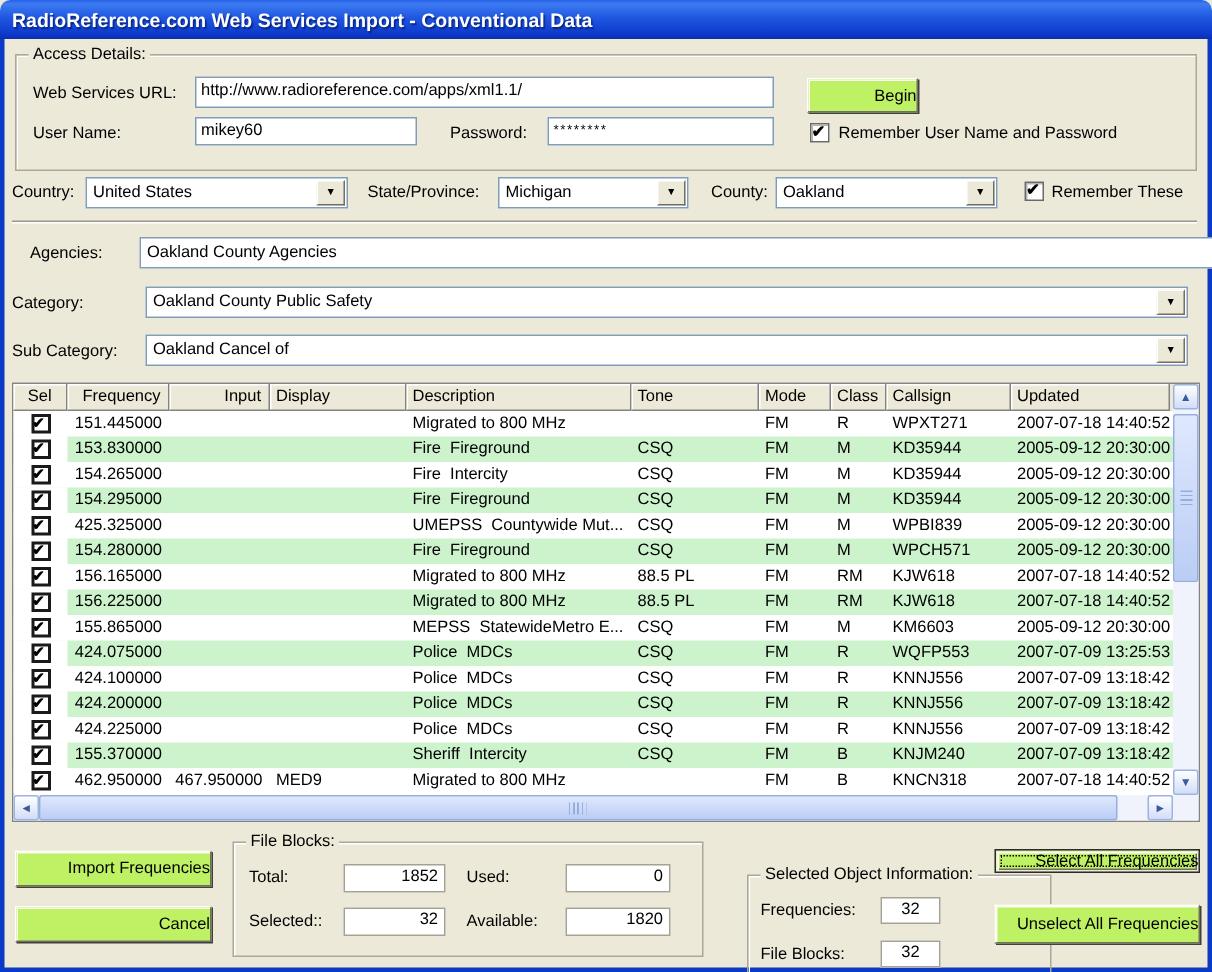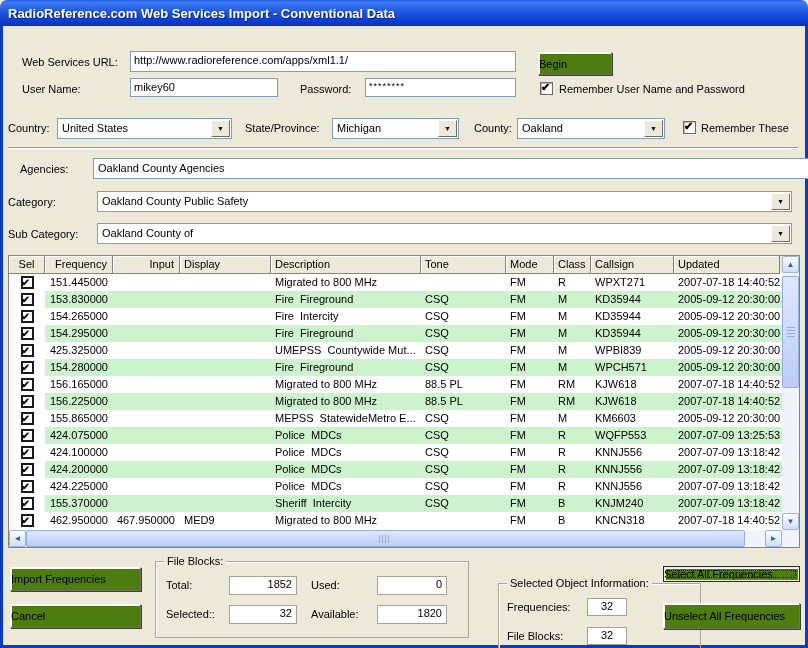--- a/index.html
+++ b/index.html
@@ -23,22 +23,22 @@
   
   .txt{position:absolute;border:1px solid #7f9db9;background:#fff;padding:2px 3px 0 3px;
     white-space:nowrap;overflow:hidden;box-sizing:border-box;}
   
   .combo{position:absolute;border:1px solid #7f9db9;background:#fff;box-sizing:border-box;height:21px;}
   .combo .val{position:absolute;left:4px;top:3px;right:20px;white-space:nowrap;overflow:hidden;}
   .combo .drop{position:absolute;right:1px;top:1px;bottom:1px;width:17px;background:#ece9d8;
     border:1px solid;border-color:#fff #716f64 #716f64 #fff;display:flex;align-items:center;justify-content:center;}
   .combo .drop span{font-size:7px;line-height:7px;color:#000;}
   
-  .btn{position:absolute;background:#4d7c0f;border:1px solid;border-color:#fff #716f64 #716f64 #fff;
-    box-shadow:1px 1px 0 #404040, inset 1px 1px 0 #fdfbf5;display:flex;align-items:center;justify-content:flex-start;
+  .btn{position:absolute;background:#bef264;border:1px solid;border-color:#fff #716f64 #716f64 #fff;
+    box-shadow:1px 1px 0 #404040, inset 1px 1px 0 #fdfbf5;display:flex;align-items:center;justify-content:flex-end;
     box-sizing:border-box;cursor:default;white-space:nowrap;}
   .btn.default{border:1px solid #2b2b2b;box-shadow:inset 0 0 0 1px #ece9d8, inset 1px 1px 0 1px #fdfbf5, inset -1px -1px 0 1px #716f64;}
   .btn.default .focusring{position:absolute;left:3px;top:3px;right:3px;bottom:3px;border:1px dotted #000;}
   
   .cb{position:absolute;width:13px;height:13px;background:#fff;border:1px solid #6a6a6a;
     box-shadow:inset 1px 1px 0 #b9b6a9;box-sizing:border-box;}
   .cb.checked::after{content:"✔";position:absolute;left:0px;top:-2px;font-size:11px;font-weight:bold;color:#000;}
   
   #divider{position:absolute;left:8px;top:147px;width:790px;height:0;
     border-top:1px solid #9a9789;border-bottom:1px solid #fff;}
@@ -83,20 +83,23 @@
 <body>
 
 <div id="window">
   <div id="titlebar">
     <span class="title">RadioReference.com Web Services Import - Conventional Data</span>
   </div>
   <div id="wb-l" class="winborder"></div>
   <div id="wb-r" class="winborder"></div>
   <div id="wb-b" class="winborder"></div>
 
+  <div class="group" style="left:10px;top:36px;width:786px;height:76px;">
+    <span class="legend">Access Details:</span>
+  </div>
   <div class="lbl" style="left:22px;top:56px;">Web Services URL:</div>
   <div class="txt" style="left:130px;top:51px;width:386px;height:21px;">http://www.radioreference.com/apps/xml1.1/</div>
   <div class="btn" style="left:538px;top:52px;width:74px;height:23px;">
       <span>Begin</span>
     </div>
   <div class="lbl" style="left:22px;top:83px;">User Name:</div>
   <div class="txt" style="left:130px;top:78px;width:148px;height:19px;">mikey60</div>
   <div class="lbl" style="left:300px;top:83px;">Password:</div>
   <div class="txt" style="left:365px;top:78px;width:151px;height:19px;font-size:9px;letter-spacing:1px;">********</div>
   <div class="cb checked" style="left:540px;top:82px;"></div>
@@ -137,21 +140,21 @@
   </div>
   <div class="lbl" style="left:8px;top:196px;">Category:</div>
   <div class="combo" style="left:97px;top:191px;width:695px;">
     <span class="val">Oakland County Public Safety</span>
     <span class="drop">
         <span>▼</span>
       </span>
   </div>
   <div class="lbl" style="left:8px;top:228px;">Sub Category:</div>
   <div class="combo" style="left:97px;top:223px;width:695px;">
-    <span class="val">Oakland County of</span>
+    <span class="val">Oakland Cancel of</span>
     <span class="drop">
         <span>▼</span>
       </span>
   </div>
 
   <div id="grid">
     <div id="grid-header">
         <div class="hcell a-c" style="width: 36px;">Sel</div>
         <div class="hcell a-r" style="width: 68px;">Frequency</div>
         <div class="hcell a-r" style="width: 67px;">Input</div>

